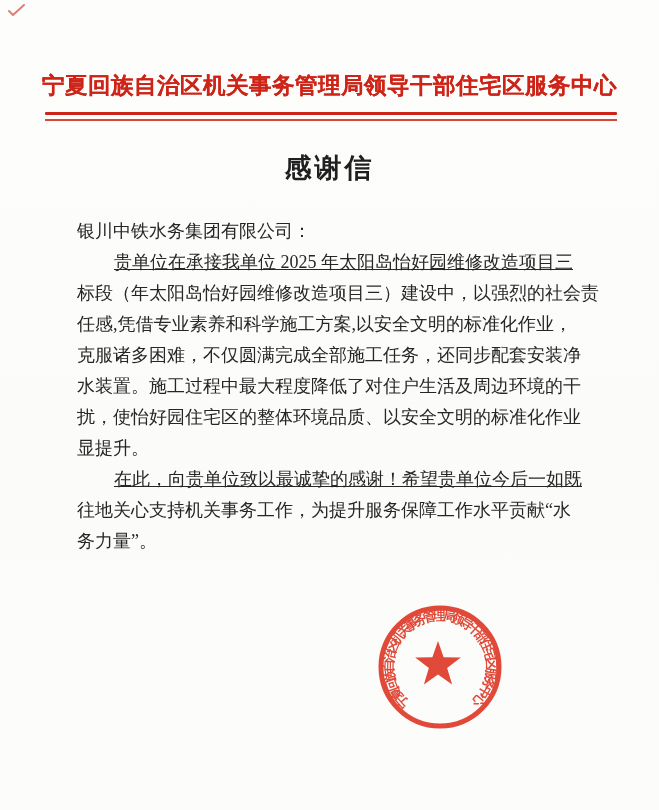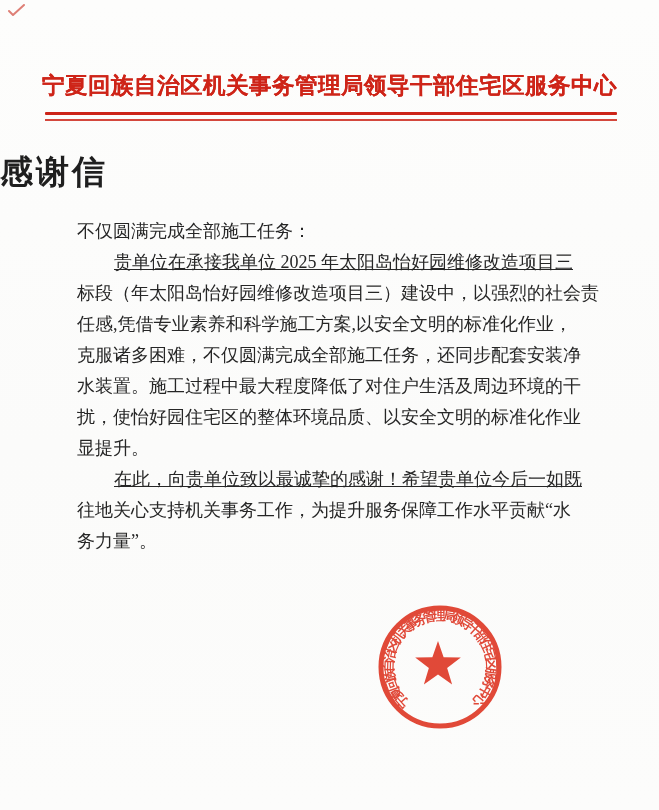--- a/index.html
+++ b/index.html
@@ -28,21 +28,22 @@
     text-shadow:0 0 .4px #ce2418;
     white-space:nowrap;
   }
   
   .rule-wrap{position:absolute;left:45px;top:112px;width:572px;height:10px;}
   .rule-thick{height:3px;background:#cc2418;border-radius:1px;}
   .rule-thin{height:1.5px;background:#d4473c;margin-top:4px;}
   
   .doc-title{
     position:absolute;left:0;top:150px;width:659px;
-    font-size:33px;font-weight:700;letter-spacing:3px;
+    text-align:center;
+    font-size:27px;font-weight:700;letter-spacing:3px;
     color:#1f1f1f;
   }
   
   .body-block{
     position:absolute;left:77px;top:216px;width:512px;
     font-size:18px;line-height:31px;color:#262626;
   }
   .body-line{white-space:nowrap;height:31px;}
   .body-line.indent{text-indent:37px;text-decoration:underline;}
   
@@ -70,21 +71,21 @@
 
   <div class="org-title">宁夏回族自治区机关事务管理局领导干部住宅区服务中心</div>
   <div class="rule-wrap">
     <div class="rule-thick"></div>
     <div class="rule-thin"></div>
   </div>
 
   <div class="doc-title">感谢信</div>
 
   <div class="body-block">
-    <div class="body-line">不仅圆满完成全部施工任务：</div>
+    <div class="body-line">银川中铁水务集团有限公司：</div>
     <div id="body-lines">
         <div class="body-line indent">贵单位在承接我单位 2025 年太阳岛怡好园维修改造项目三</div>
         <div class="body-line">标段（年太阳岛怡好园维修改造项目三）建设中，以强烈的社会责</div>
         <div class="body-line">任感,凭借专业素养和科学施工方案,以安全文明的标准化作业，</div>
         <div class="body-line">克服诸多困难，不仅圆满完成全部施工任务，还同步配套安装净</div>
         <div class="body-line">水装置。施工过程中最大程度降低了对住户生活及周边环境的干</div>
         <div class="body-line">扰，使怡好园住宅区的整体环境品质、以安全文明的标准化作业</div>
         <div class="body-line">显提升。</div>
         <div class="body-line indent">在此，向贵单位致以最诚挚的感谢！希望贵单位今后一如既</div>
         <div class="body-line">往地关心支持机关事务工作，为提升服务保障工作水平贡献“水</div>

